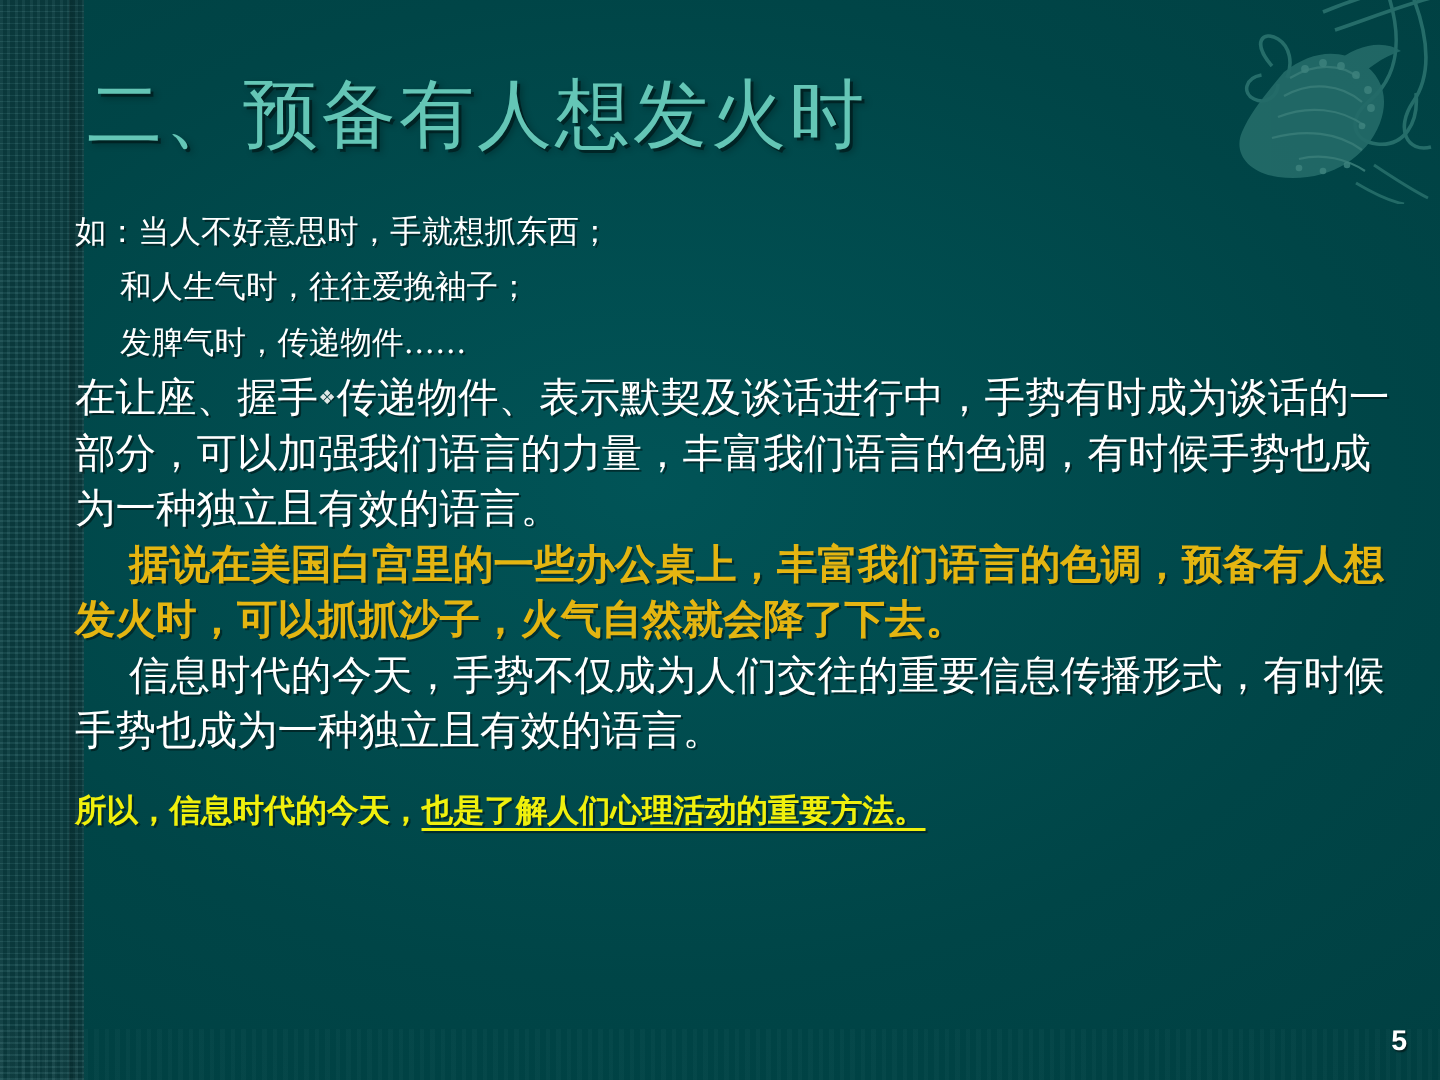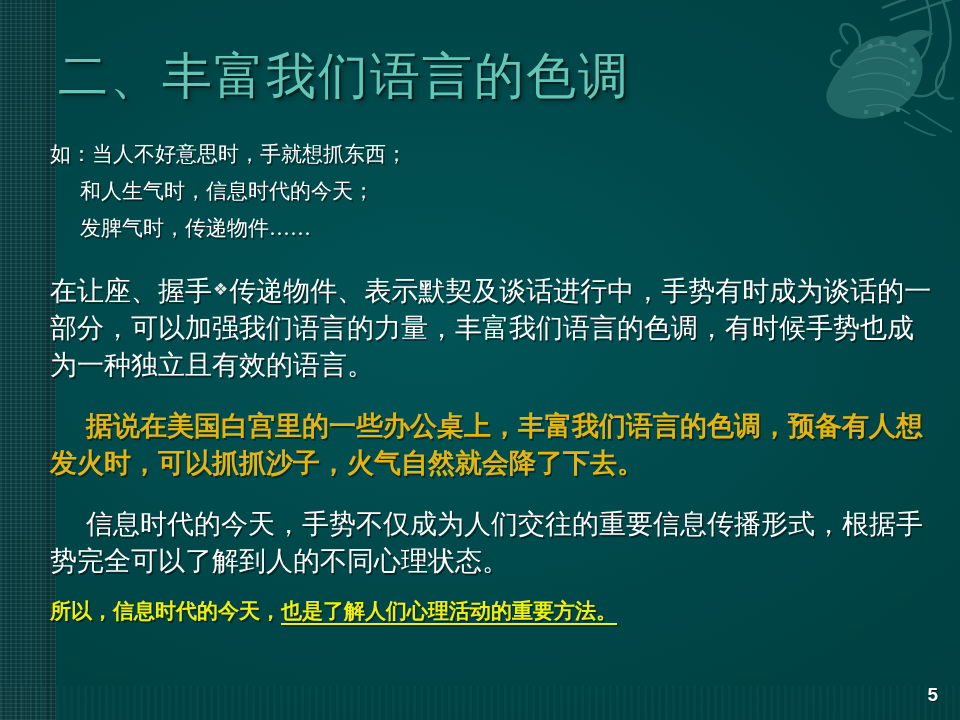--- a/index.html
+++ b/index.html
@@ -109,25 +109,24 @@
     text-shadow: 1.5px 1.5px 0 rgba(0,0,0,0.4);
   }
 
   .bright-yellow {
     color: #f0f00d;
     font-weight: bold;
     text-shadow: 1.5px 1.5px 0 rgba(0,0,0,0.4);
   }
 
   .para {
-    font-family: Liberation Sans, sans-serif;
+    font-family: Liberation Mono, monospace;
     font-size: 27px;
     line-height: 37px;
     letter-spacing: 0px;
-    margin-top: 24px;
   }
 
   .para-white {
     color: #ffffff;
     text-shadow: 1.5px 1.5px 0 rgba(0,0,0,0.45);
   }
 
   .indent-para { text-indent: 36px; }
 
   .diamond-glyph {
@@ -199,33 +198,33 @@
         <circle cx="96" cy="128" r="2.2"></circle>
         <circle cx="80" cy="126" r="2.2"></circle>
       </g>
       <g fill="none" stroke="#57a398" stroke-width="2" opacity="0.8">
         <path d="M130 124 C142 132 154 140 166 146"></path>
         <path d="M118 136 C128 142 140 148 150 150"></path>
       </g>
     </svg>
   </div>
 
-  <div class="title">二、丰富我们语言的色调</div>
+  <div class="title">二、预备有人想发火时</div>
 
   <div class="body-block">
 
     <div class="line white serifish">如：当人不好意思时，手就想抓东西；</div>
-    <div class="line white serifish indent-1">和人生气时，信息时代的今天；</div>
+    <div class="line white serifish indent-1">和人生气时，往往爱挽袖子；</div>
     <div class="line white serifish indent-1">发脾气时，传递物件……</div>
 
     <div class="para para-white"><span>在让座、握手</span><span class="diamond-glyph">❖</span><span>传递物件、表示默契及谈话进行中，手势有时成为谈话的一部分，可以加强我们语言的力量，丰富我们语言的色调，有时候手势也成为一种独立且有效的语言。</span></div>
 
     <div class="para gold indent-para">据说在美国白宫里的一些办公桌上，丰富我们语言的色调，预备有人想发火时，可以抓抓沙子，火气自然就会降了下去。</div>
 
-    <div class="para para-white indent-para">信息时代的今天，手势不仅成为人们交往的重要信息传播形式，根据手势完全可以了解到人的不同心理状态。</div>
+    <div class="para para-white indent-para">信息时代的今天，手势不仅成为人们交往的重要信息传播形式，有时候手势也成为一种独立且有效的语言。</div>
 
     <div class="spacer-sm"></div>
 
     <div class="line bright-yellow"><span>所以，信息时代的今天，</span><span class="underlined">也是了解人们心理活动的重要方法。</span></div>
 
   </div>
 
   <div class="page-number">5</div>
 
 </div>

